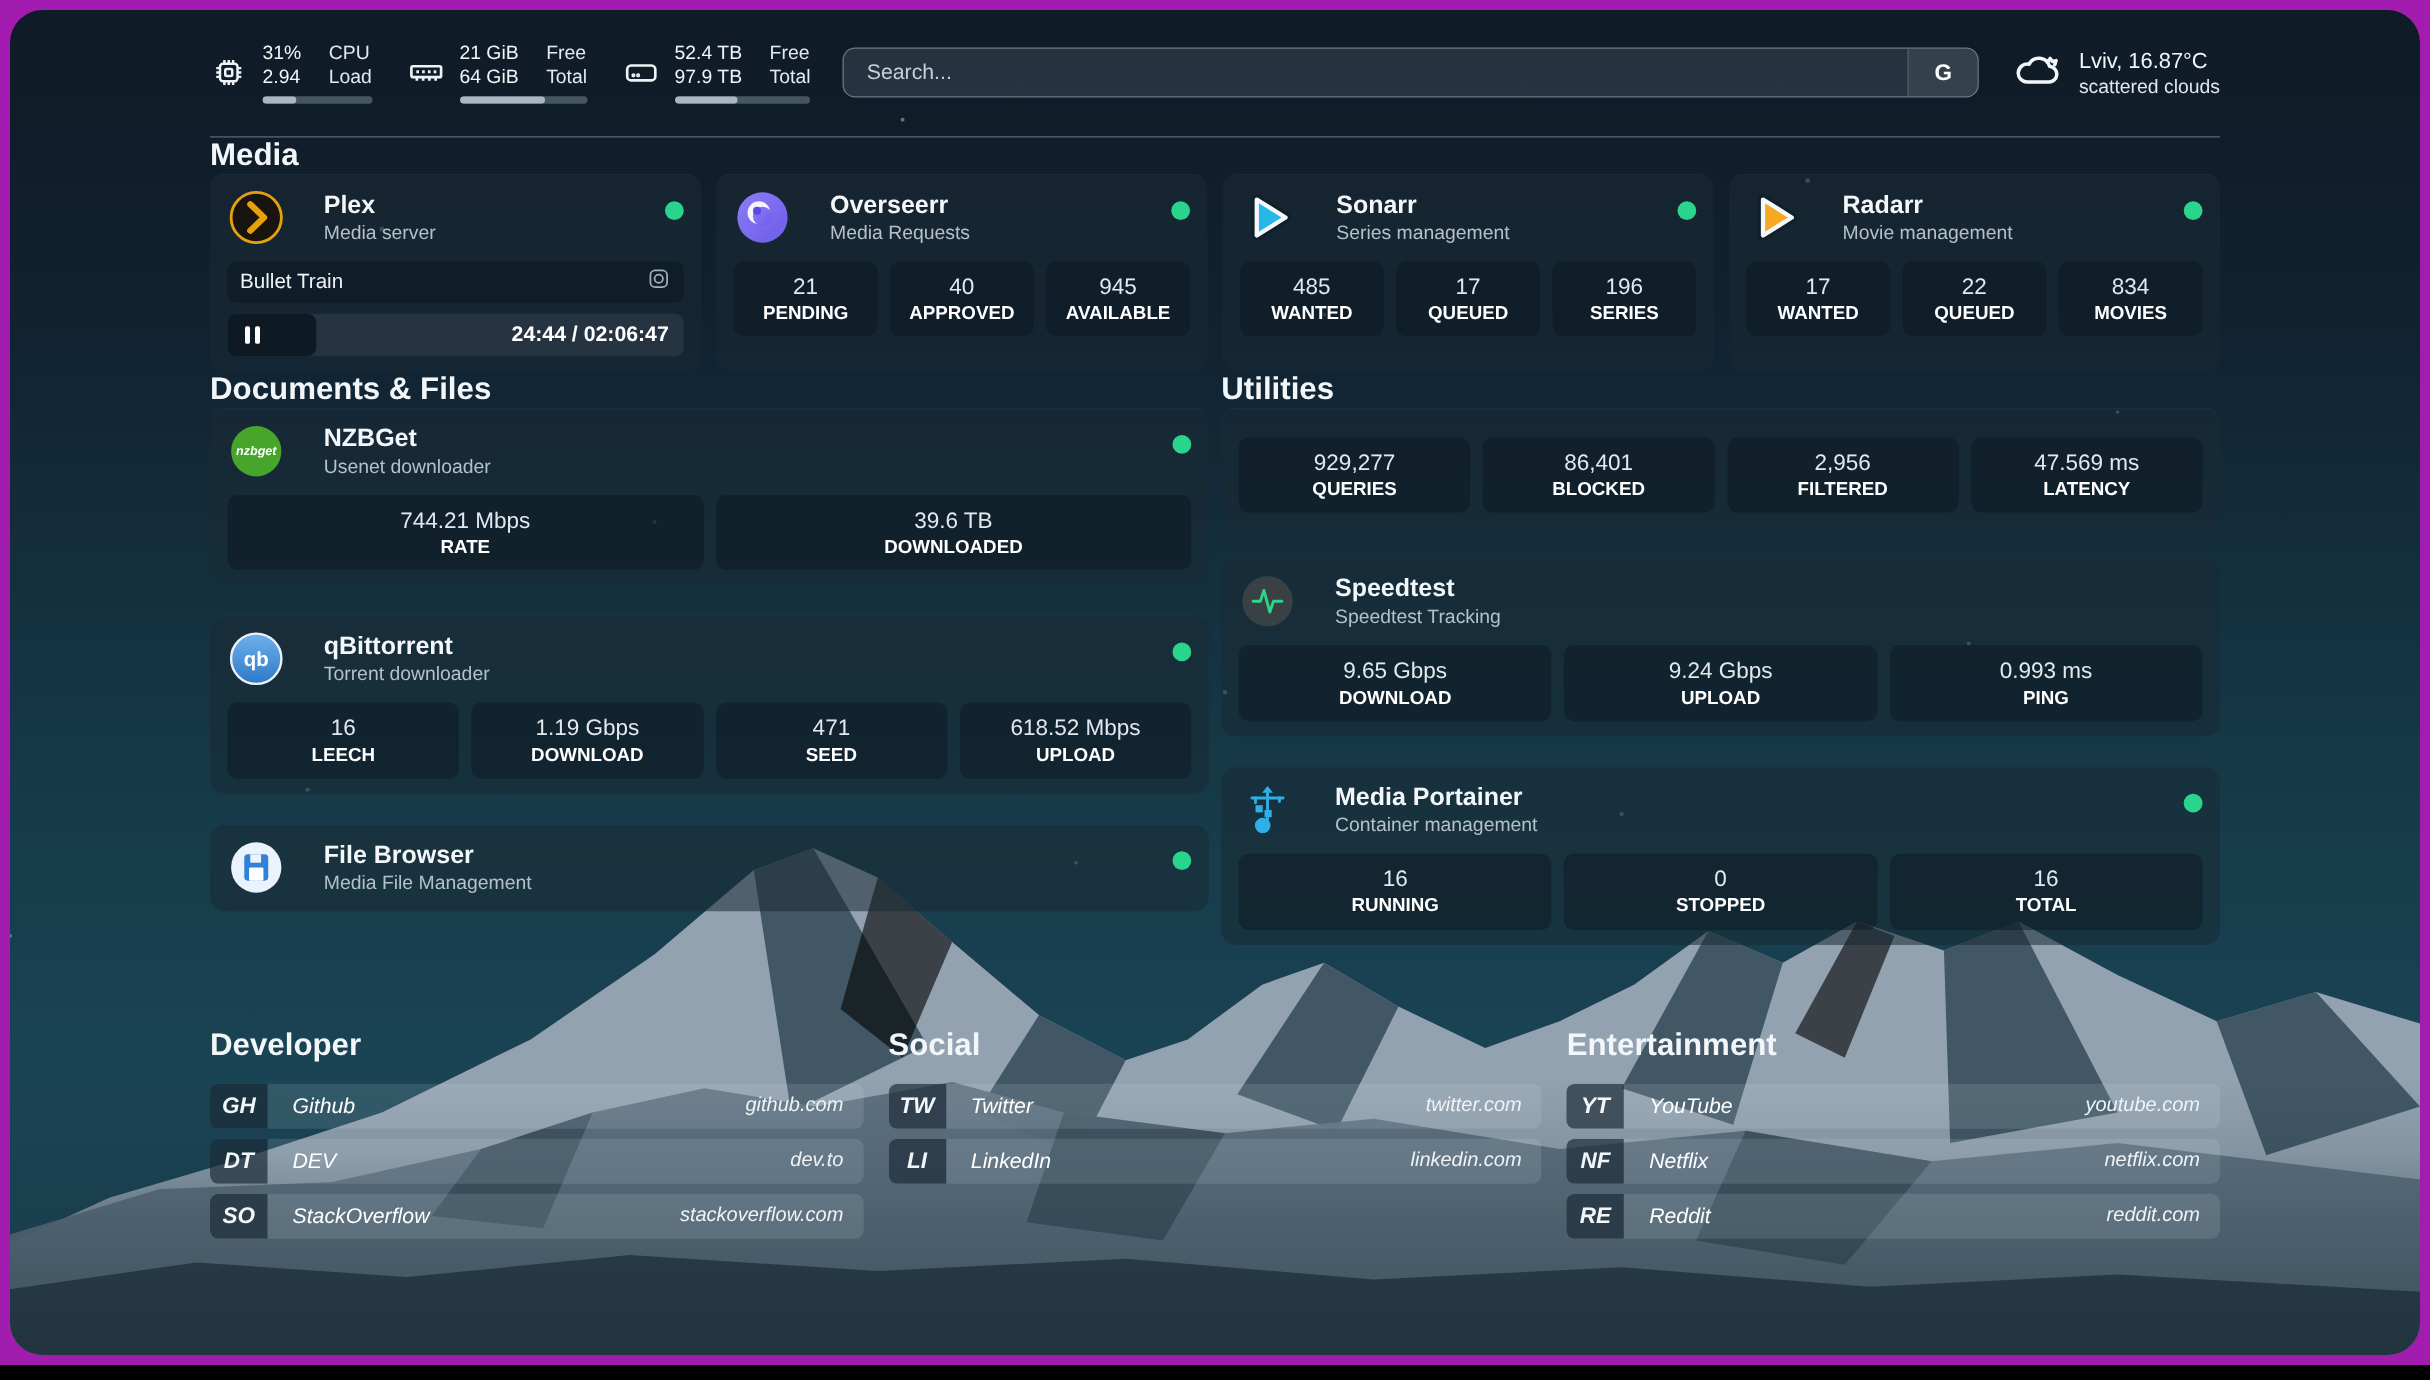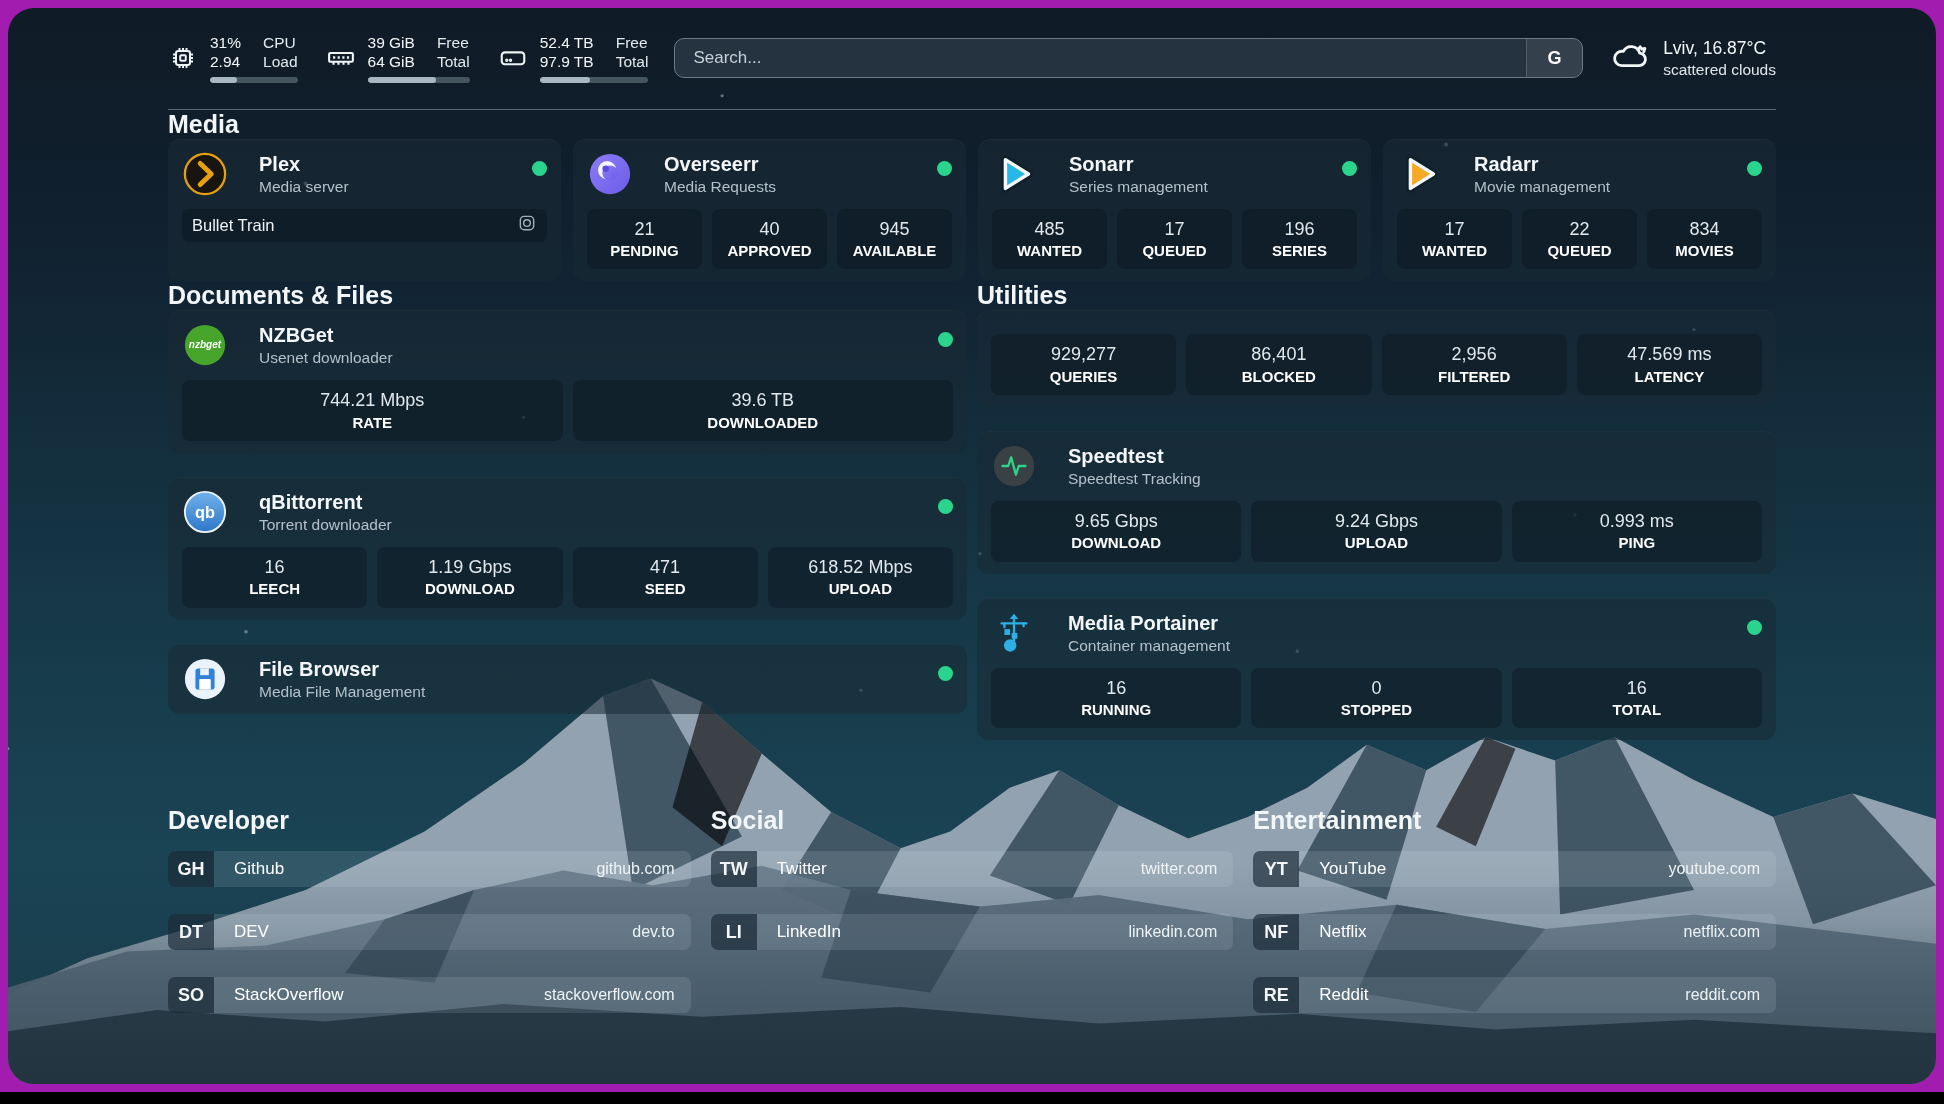--- a/index.html
+++ b/index.html
@@ -63,21 +63,21 @@
     display:flex;align-items:center;overflow:hidden;}
   .playfill{position:absolute;left:0;top:0;bottom:0;background:rgba(11,22,31,.85);border-radius:7px;}
   .pausebtn{position:relative;z-index:1;background:transparent;border:none;cursor:pointer;
     display:flex;gap:4px;padding:0 0 0 14px;}
   .pausebtn span{display:block;width:4px;height:14px;background:#fff;border-radius:1.5px;}
   .playtime{margin-left:auto;position:relative;z-index:1;color:#fff;font-weight:700;font-size:17px;padding-right:12px;}
 
   
   .bookmarks{display:grid;grid-template-columns:1fr 1fr 1fr;gap:20px;margin-top:66px;padding-bottom:40px;}
   .bmcol h2{margin-bottom:16px;}
-  .bmlist{display:flex;flex-direction:column;gap:27px;}
+  .bmlist{display:flex;flex-direction:column;gap:8px;font-style:italic;}
   .bm{display:flex;align-items:stretch;height:36px;border-radius:7px;overflow:hidden;
     background:rgba(215,232,242,.13);cursor:pointer;}
   .bmabbr{width:46px;flex:0 0 46px;background:rgba(13,27,40,.62);display:flex;align-items:center;justify-content:center;
     color:#f2f6f8;font-weight:700;font-size:18px;margin-right:6px;}
   .bmname{display:flex;align-items:center;padding-left:14px;color:#fff;font-size:17px;font-weight:500;}
   .bmurl{margin-left:auto;display:flex;align-items:center;padding-right:16px;color:#eef3f6;font-size:16px;}
 </style>
 </head>
 <body>
 
@@ -169,21 +169,21 @@
         <div class="sysstat">
           <span class="sysicon">
             <svg width="30" height="30" viewBox="0 0 24 24" fill="none" stroke="currentColor" stroke-width="1.7">
               <rect x="2.5" y="8" width="19" height="7" rx="1"></rect>
               <path d="M6 15v2.3M10 15v2.3M14 15v2.3M18 15v2.3M6.5 10.5v2M10.2 10.5v2M13.9 10.5v2M17.6 10.5v2"></path>
             </svg>
           </span>
           <div class="sysbody">
             <div class="sysrow">
               <div class="syscol">
-                <span>39 GiB</span>
+                <span>21 GiB</span>
                 <span>64 GiB</span>
               </div>
               <div class="syscol labels">
                 <span>Free</span>
                 <span>Total</span>
               </div>
             </div>
             <div class="sysbar">
                   <div class="fill" style="width: 67%;"></div>
                 </div>
@@ -256,20 +256,28 @@
           <span class="dot"></span>
         </div>
         <div class="mediarow">
           <span>Bullet Train</span>
           <span>
             <svg width="20" height="20" viewBox="0 0 24 24" fill="none" stroke="#9fb0ba" stroke-width="1.7">
               <rect x="4" y="4" width="16" height="16" rx="4.5"></rect>
                   <circle cx="12" cy="12" r="4"></circle>
             </svg>
           </span>
+        </div>
+        <div class="playrow">
+          <div class="playfill" style="width: 19.5%;"></div>
+          <button class="pausebtn">
+                <span></span>
+                <span></span>
+              </button>
+          <span class="playtime">24:44 / 02:06:47</span>
         </div>
       </div>
 
       <div class="card">
         <div class="apphead">
           <span class="appicon">
             <svg width="46" height="46" viewBox="0 0 48 48">
               <defs>
                     <linearGradient id="ovg" x1="0" y1="0" x2="1" y2="1">
                 <stop offset="0" stop-color="#8b7cf6"></stop>

